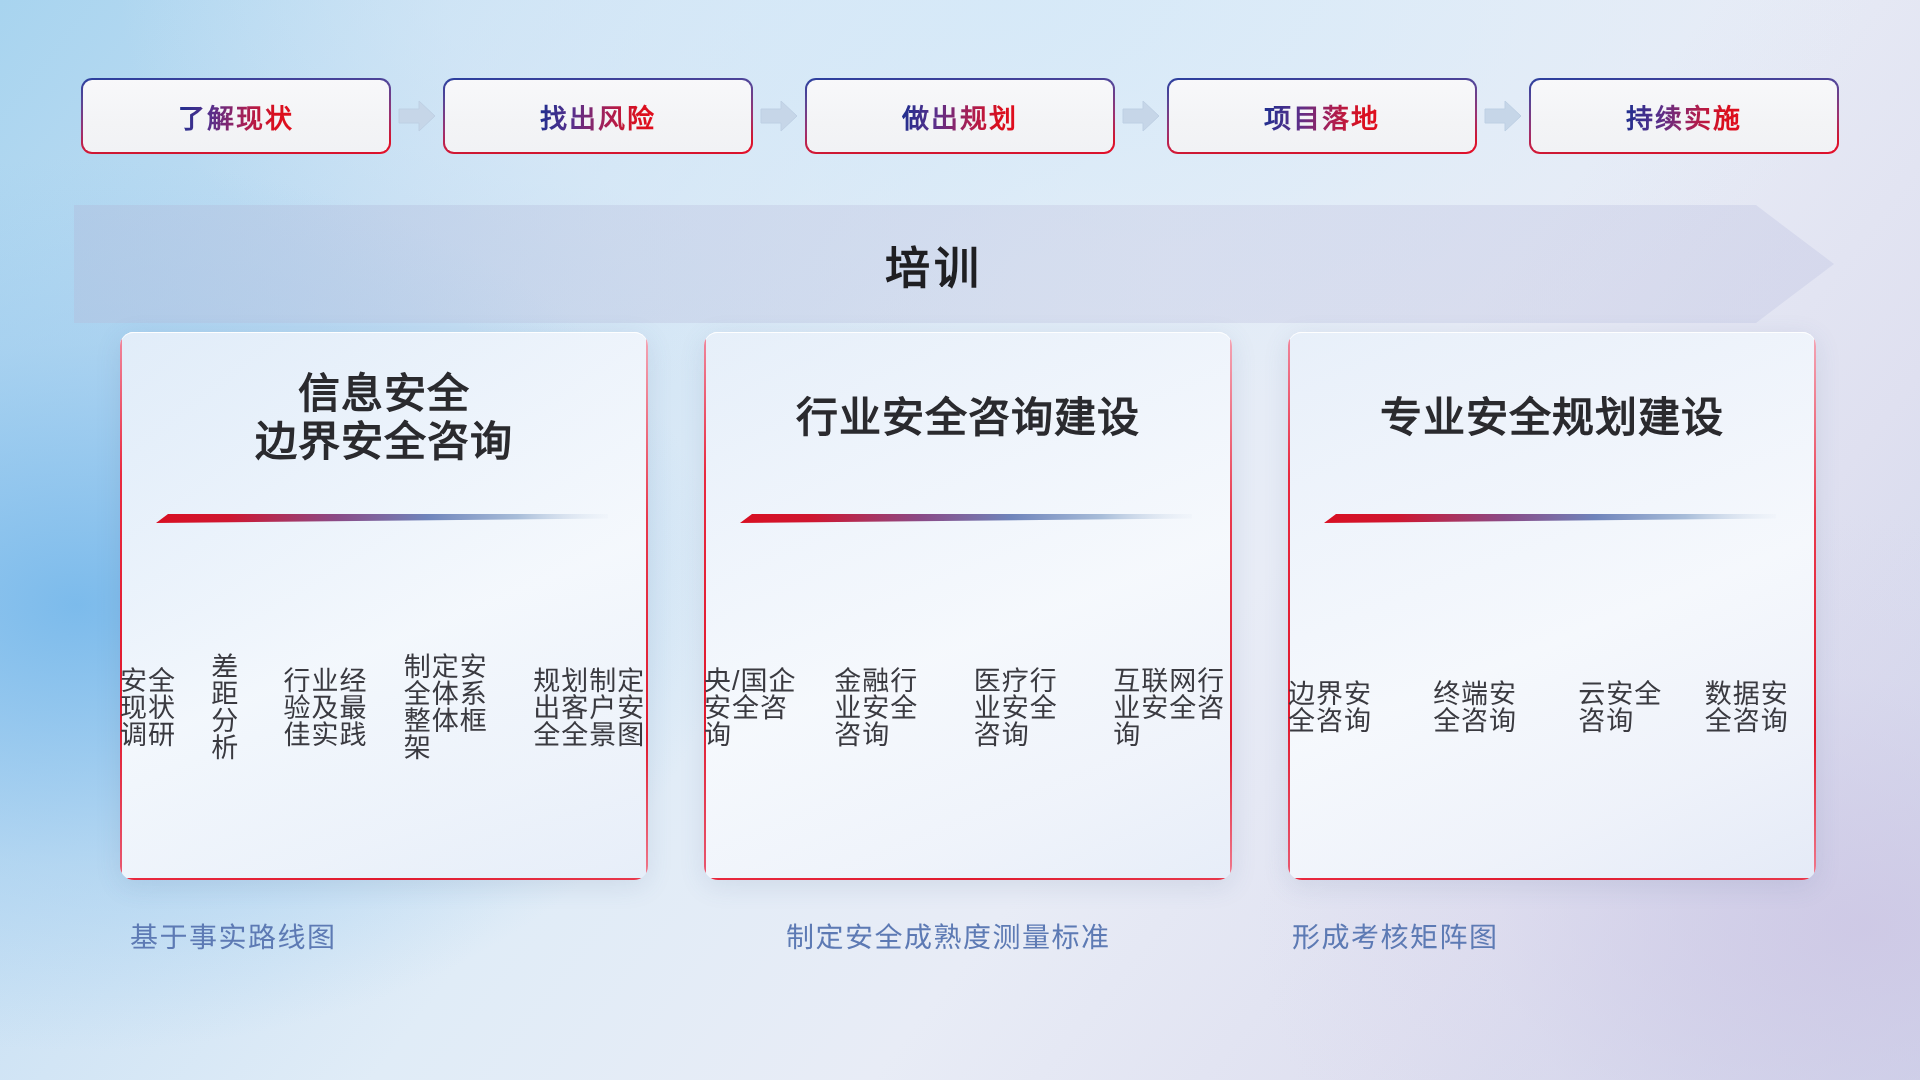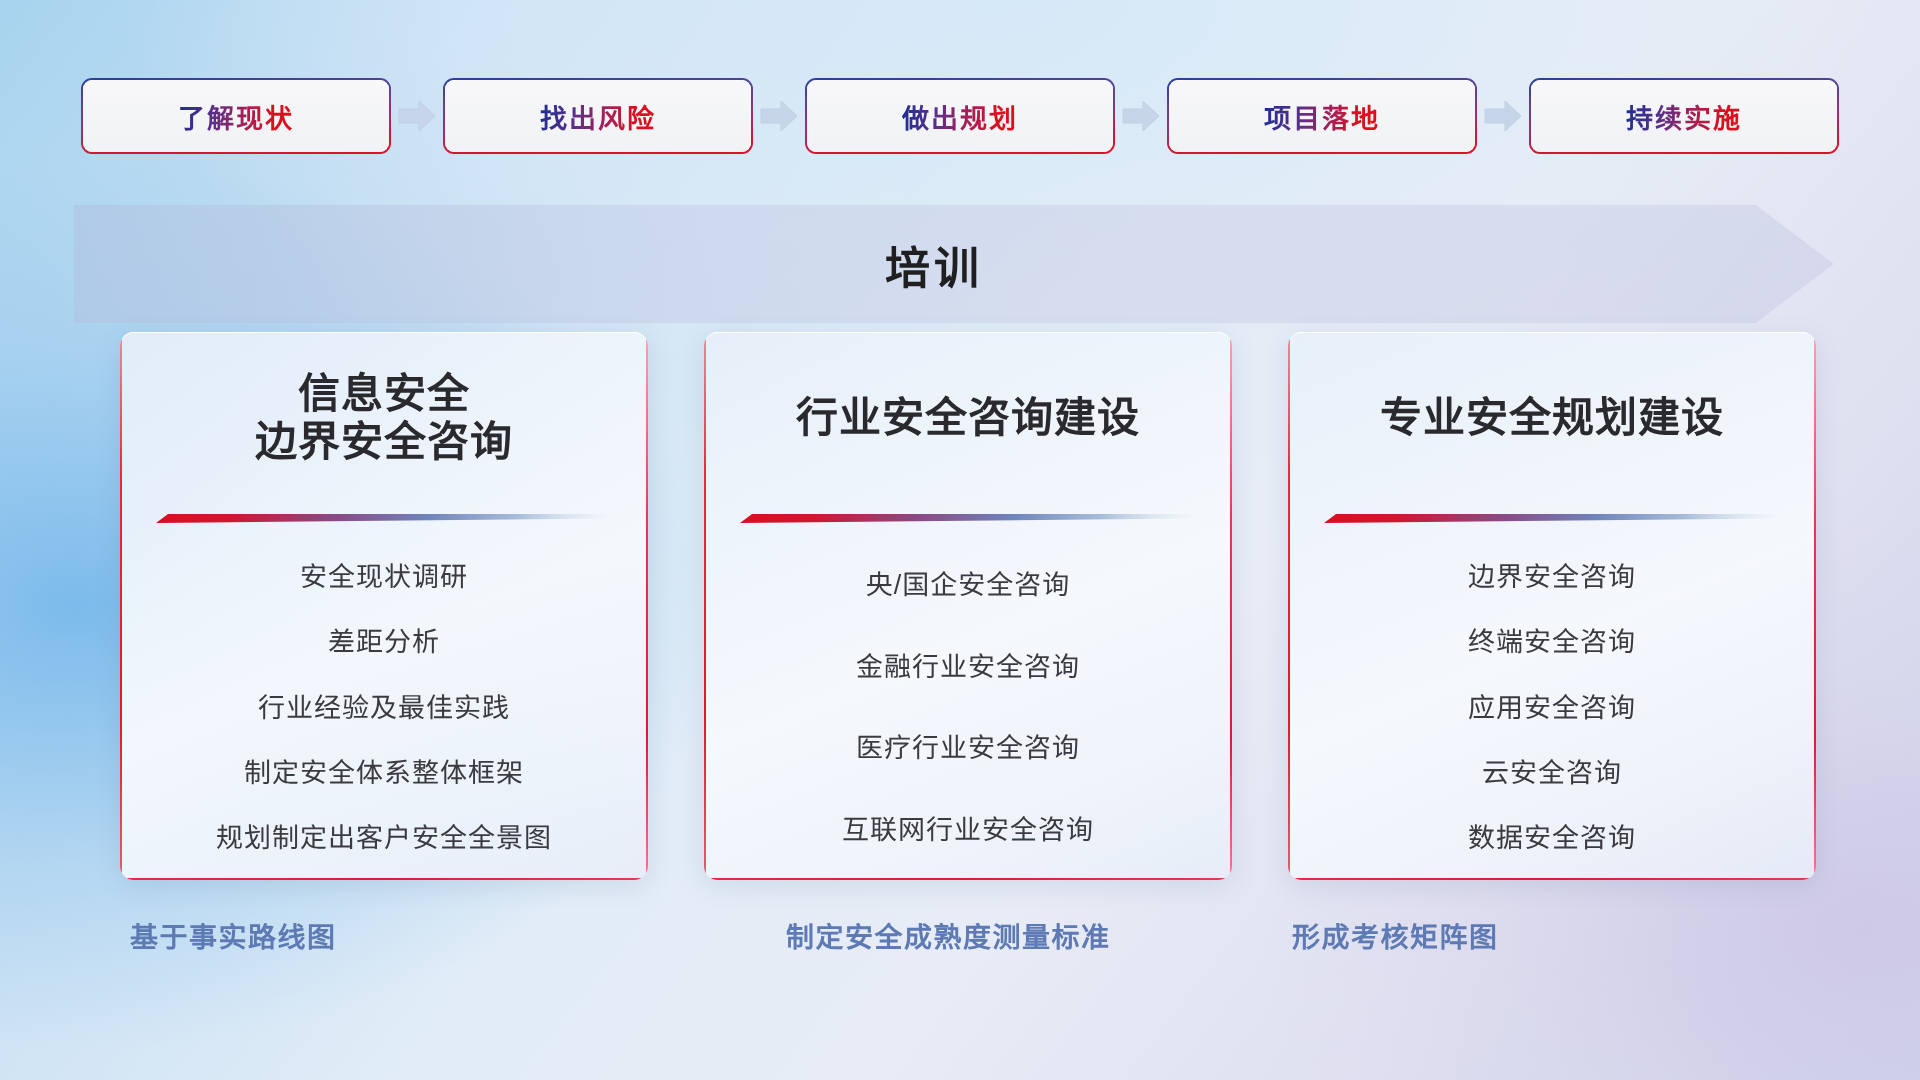--- a/index.html
+++ b/index.html
@@ -14,21 +14,21 @@
       radial-gradient(ellipse 1100px 520px at 52% 0%, rgba(214,233,248,0.96) 0%, rgba(222,236,248,0.50) 50%, rgba(255,255,255,0) 80%),
       linear-gradient(128deg, #a8d4ef 0%, #c4def3 20%, #e0ecf7 44%, #e8ecf6 62%, #dfe0f0 80%, #ccd2ea 100%);
   }
 
   
   #step-row {
     position:absolute; left:0; top:76px; width:1920px; height:80px;
     display:flex; align-items:center; justify-content:center;
   }
   .step-box {
-    width:306px; height:72px; border-radius:9px;
+    width:306px; height:72px; border-radius:17px;
     background:linear-gradient(180deg,#f7f8fa 0%, #f2f3f5 55%, #f0f1f4 100%);
     position:relative;
     display:flex; align-items:center; justify-content:center;
     box-shadow:0 1px 3px rgba(60,80,120,0.10);
   }
   .step-box::before {
     content:""; position:absolute; inset:-2px; border-radius:11px;
     background:linear-gradient(177deg,#2b3f9e 0%, #5b4596 26%, #a03070 58%, #d8152e 84%, #e4102a 100%);
     z-index:-1;
   }
@@ -102,37 +102,37 @@
   }
   .card-title .ln { display:block; }
 
   .card-divider {
     position:absolute; left:28px; top:180px; width:460px; height:13px;
   }
   .card-divider svg { display:block; width:100%; height:100%; }
 
   .card-list {
     position:absolute; left:0; right:0; top:218px; bottom:26px;
-    display:flex; flex-direction:column; align-items:center; justify-content:space-between;
+    display:flex; flex-direction:row; align-items:center; justify-content:space-between;
     padding-top:12px;
     gap:34px;
   }
   .card-list-item {
     font-size:27px; color:#3a3a40; line-height:1.0; letter-spacing:1px;
     height:51px; display:flex; align-items:center; justify-content:center;
   }
 
   
   #footers {
     position:absolute; left:0; top:905px; width:1920px; height:60px;
   }
   .footer-label {
     position:absolute; top:0; height:60px;
     display:flex; align-items:center;
-    font-size:28px; font-weight:bold; color:#5d7ab4; letter-spacing:1.5px;
+    font-size:28px; font-weight:normal; color:#5d7ab4; letter-spacing:1.5px;
     white-space:nowrap;
   }
 </style>
 </head>
 <body>
 
 <div id="step-row">
 
   <div class="step-box">
     <div class="step-box-inner"></div>
@@ -264,21 +264,20 @@
             <stop offset="80%" stop-color="#a8bdd9"></stop>
             <stop offset="100%" stop-color="#dfe7f1" stop-opacity="0.15"></stop>
           </linearGradient>
         </defs>
         <path d="M8 11 L20 2 L460 2 L460 6.5 L8 11 Z" fill="url(#dv3)"></path>
       </svg>
     </div>
     <div class="card-list">
       <div class="card-list-item">边界安全咨询</div>
       <div class="card-list-item">终端安全咨询</div>
-      <div class="card-list-item">应用安全咨询</div>
       <div class="card-list-item">云安全咨询</div>
       <div class="card-list-item">数据安全咨询</div>
     </div>
     <div class="card-bottom-edge"></div>
   </div>
 
 </div>
 
 <div id="footers">
   <div class="footer-label" style="left: 130px;">基于事实路线图</div>

